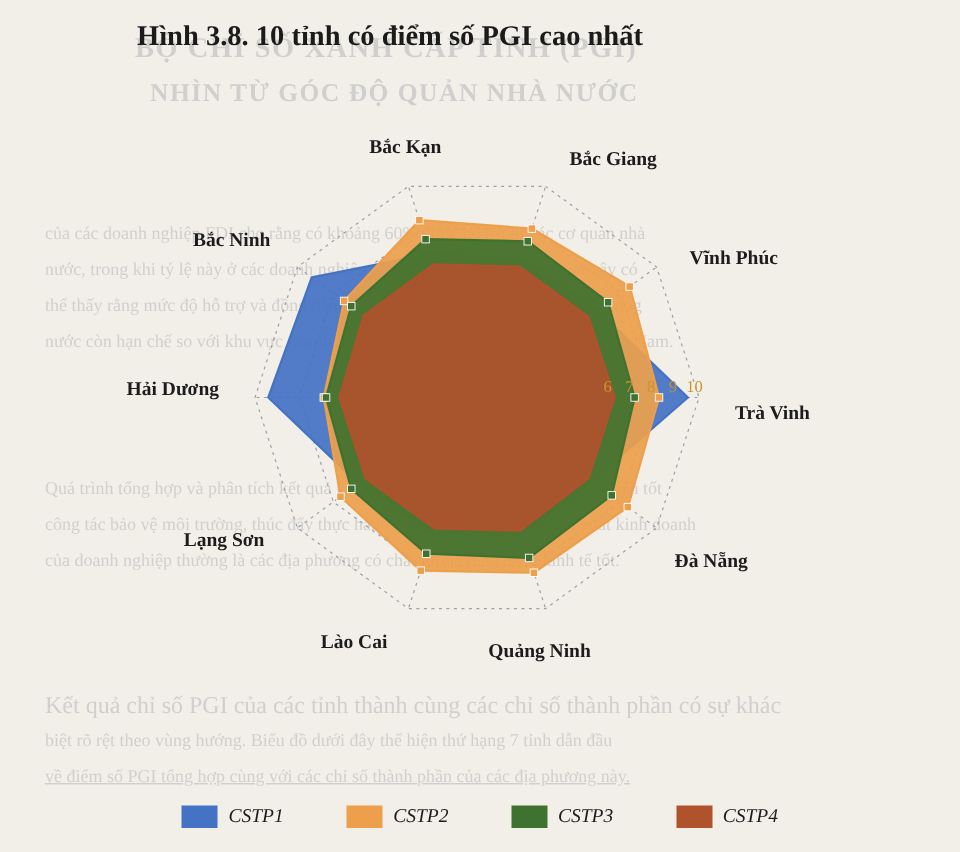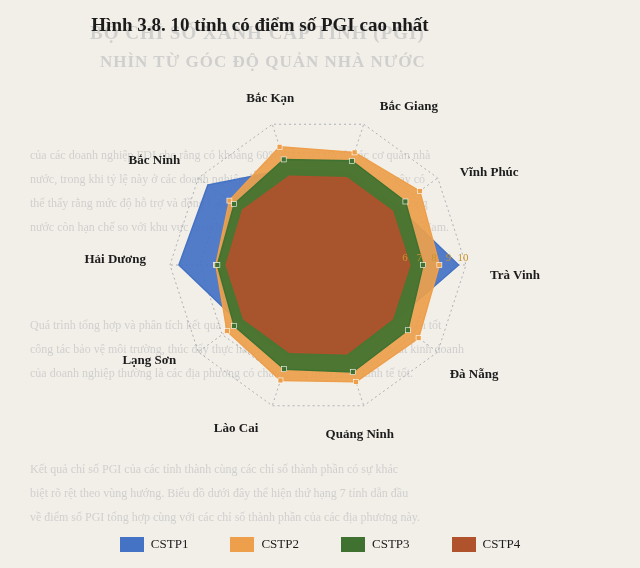--- a/index.html
+++ b/index.html
@@ -62,20 +62,21 @@
   }
   #legend {
     position: absolute;
     left: 0;
     bottom: 16px;
     width: 640px;
     display: flex;
     justify-content: center;
     align-items: center;
     gap: 42px;
+    font-style: italic;
   }
   .legend-item {
     display: flex;
     align-items: center;
     gap: 7px;
   }
   .legend-swatch {
     width: 24px;
     height: 15px;
     display: block;
@@ -91,23 +92,23 @@
 
 <div class="bg-text bg-heading" style="left:90px; top:22px; font-size:19px;">BỘ CHỈ SỐ XANH CẤP TỈNH (PGI)</div>
 <div class="bg-text bg-heading" style="left:100px; top:52px; font-size:17px;">NHÌN TỪ GÓC ĐỘ QUẢN NHÀ NƯỚC</div>
 <div class="bg-text" style="left:30px; top:148px; font-size:12px;">của các doanh nghiệp FDI cho rằng có khoảng 60% được hỗ trợ từ các cơ quan nhà</div>
 <div class="bg-text" style="left:30px; top:172px; font-size:12px;">nước, trong khi tỷ lệ này ở các doanh nghiệp trong nước khoảng 40%. Như vậy có</div>
 <div class="bg-text" style="left:30px; top:196px; font-size:12px;">thể thấy rằng mức độ hỗ trợ và đồng hành của chính quyền với doanh nghiệp trong</div>
 <div class="bg-text" style="left:30px; top:220px; font-size:12px;">nước còn hạn chế so với khu vực doanh nghiệp có vốn đầu tư nước ngoài tại Việt Nam.</div>
 <div class="bg-text" style="left:30px; top:318px; font-size:12px;">Quá trình tổng hợp và phân tích kết quả khảo sát cho thấy các tỉnh thành thực hiện tốt</div>
 <div class="bg-text" style="left:30px; top:342px; font-size:12px;">công tác bảo vệ môi trường, thúc đẩy thực hành xanh trong hoạt động sản xuất kinh doanh</div>
 <div class="bg-text" style="left:30px; top:366px; font-size:12px;">của doanh nghiệp thường là các địa phương có chất lượng điều hành kinh tế tốt.</div>
-<div class="bg-text" style="left:30px; top:462px; font-size:12px;">Kết quả chỉ số PGI của các tỉnh thành cùng các chỉ số thành phần có sự khác</div>
+<div class="bg-text" style="left:30px; top:462px; font-size:16px;">Kết quả chỉ số PGI của các tỉnh thành cùng các chỉ số thành phần có sự khác</div>
 <div class="bg-text" style="left:30px; top:486px; font-size:12px;">biệt rõ rệt theo vùng hướng. Biểu đồ dưới đây thể hiện thứ hạng 7 tỉnh dẫn đầu</div>
-<div class="bg-text" style="left:30px; top:510px; font-size:12px;">về điểm số PGI tổng hợp cùng với các chỉ số thành phần của các địa phương này.</div>
+<div class="bg-text" style="left:30px; top:510px; font-size:12px;text-decoration:underline;">về điểm số PGI tổng hợp cùng với các chỉ số thành phần của các địa phương này.</div>
 
 <div id="chart-title">Hình 3.8. 10 tỉnh có điểm số PGI cao nhất</div>
 
 <div id="radar-wrap">
   <svg id="radar-svg" width="640" height="420" viewBox="0 0 640 420">
       <polygon points="327.14690303349846,176.84872711766346 341.9469030334985,187.6015565321428 347.6,205 341.9469030334985,222.3984434678572 327.14690303349846,233.15127288233654 308.85309696650154,233.15127288233654 294.0530969665016,222.39844346785722 288.4,205 294.0530969665015,187.6015565321428 308.85309696650154,176.84872711766346" fill="none" stroke="#9aa0a8" stroke-width="0.8" stroke-dasharray="2,3"></polygon>
       <polygon points="336.29380606699686,148.69745423532692 365.8938060669969,170.2031130642856 377.2,205 365.8938060669969,239.7968869357144 336.29380606699686,261.3025457646731 299.70619393300314,261.3025457646731 270.1061939330031,239.7968869357144 258.8,205 270.1061939330031,170.2031130642856 299.7061939330031,148.69745423532692" fill="none" stroke="#9aa0a8" stroke-width="0.8" stroke-dasharray="2,3"></polygon>
       <polygon points="345.4407091004953,120.54618135299037 389.84070910049536,152.8046695964284 406.8,205 389.84070910049536,257.19533040357163 345.4407091004953,289.4538186470096 290.5592908995047,289.45381864700965 246.1592908995047,257.19533040357163 229.2,205 246.15929089950464,152.8046695964284 290.5592908995047,120.54618135299037" fill="none" stroke="#9aa0a8" stroke-width="0.8" stroke-dasharray="2,3"></polygon>
       <polygon points="354.5876121339938,92.39490847065382 413.7876121339938,135.40622612857118 436.4,205 413.7876121339938,274.5937738714288 354.5876121339938,317.60509152934617 281.4123878660062,317.60509152934617 222.21238786600622,274.5937738714288 199.6,205.00000000000003 222.21238786600622,135.40622612857118 281.4123878660062,92.39490847065382" fill="none" stroke="#9aa0a8" stroke-width="0.8" stroke-dasharray="2,3"></polygon>
       <polygon points="363.7345151674922,64.24363558831729 437.7345151674922,118.00778266071397 466,205 437.7345151674922,291.992217339286 363.7345151674922,345.75636441168274 272.2654848325078,345.75636441168274 198.2654848325078,291.99221733928607 170,205.00000000000003 198.26548483250775,118.00778266071399 272.26548483250775,64.24363558831729" fill="none" stroke="#9aa0a8" stroke-width="0.8" stroke-dasharray="2,3"></polygon>

